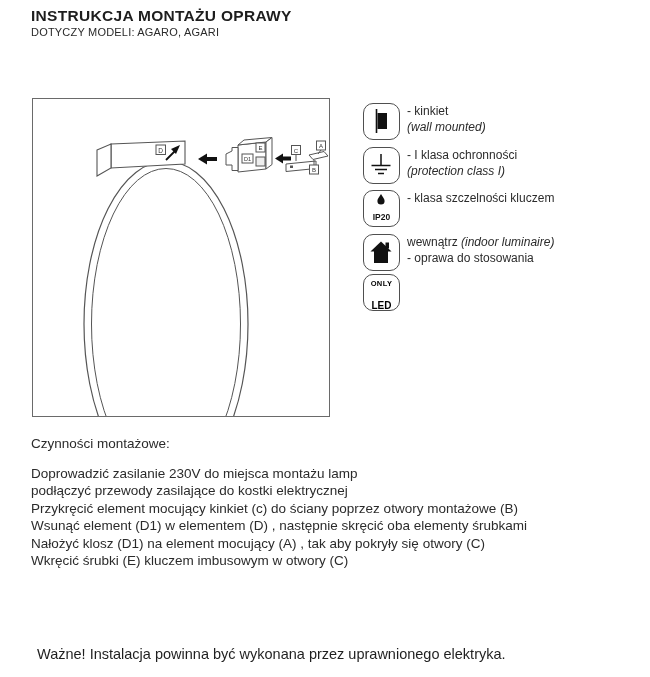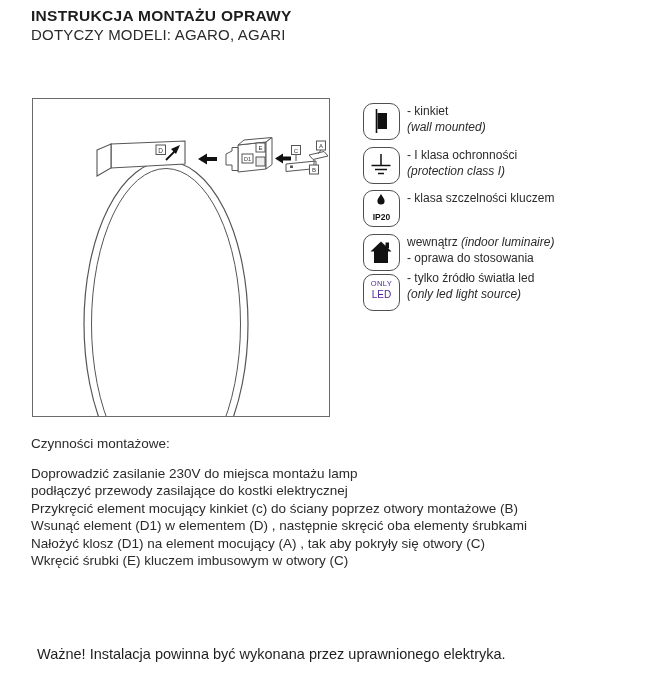--- a/index.html
+++ b/index.html
@@ -1,30 +1,30 @@
 <!DOCTYPE html>
 <html><head>
 <meta charset="utf-8">
 <style>
   html,body{margin:0;padding:0;background:#fff;}
   body{font-family:"Liberation Sans", sans-serif; color:#2b2b2b;}
   .page{position:relative;width:590px;height:677px;background:#ffffff;overflow:hidden;}
 
   .title{position:absolute;left:31px;top:7px;font-size:15.5px;font-weight:bold;letter-spacing:.3px;color:#1d1d1d;}
-  .subtitle{position:absolute;left:31px;top:26px;font-size:15px;color:#2a2a2a;letter-spacing:.2px;}
+  .subtitle{position:absolute;left:31px;top:26px;font-size:11px;color:#2a2a2a;letter-spacing:.2px;}
 
   .diagram-box{position:absolute;left:32px;top:98px;width:296px;height:317px;border:1px solid #6a6a6a;box-sizing:content-box;}
   .diagram-box svg{display:block;}
   .legend-icon{position:absolute;left:363px;width:37px;height:37px;border:1.6px solid #4f4f4f;border-radius:10px;background:#fff;box-sizing:border-box;}
   .legend-text{position:absolute;left:407px;font-size:12px;line-height:15.5px;color:#2b2b2b;white-space:nowrap;}
   .legend-text .it{font-style:italic;}
   .badge-ip{position:absolute;left:0;right:0;bottom:4px;text-align:center;font-size:8.5px;font-weight:bold;color:#111;}
-  .badge-led{position:absolute;left:0;right:0;top:5px;text-align:center;font-weight:normal;color:#4c1d95;line-height:1;}
+  .badge-led{position:absolute;left:0;right:0;top:5px;text-align:center;font-weight:bold;color:#000000;line-height:1;}
   .badge-led .l1{font-size:7.5px;letter-spacing:.4px;}
-  .badge-led .l2{font-size:10px;margin-top:2px;}
+  .badge-led .l2{font-size:10px;margin-top:13px;}
 
   .steps-heading{position:absolute;left:31px;top:436px;font-size:13.5px;color:#2b2b2b;}
   .steps{position:absolute;left:31px;top:465px;font-size:13.5px;line-height:17.4px;color:#2b2b2b;white-space:nowrap;}
   .warning{position:absolute;left:37px;top:646px;font-size:14.5px;color:#1f1f1f;}
 </style>
 </head>
 <body>
 
 <div class="page">
 
@@ -122,24 +122,20 @@
     <div><span>wewnątrz</span> <span class="it">(indoor luminaire)</span></div>
     <div>- oprawa do stosowania</div>
   </div>
 
   <div class="legend-icon" style="top:274px;">
     <div class="badge-led">
       <div class="l1">ONLY</div>
       <div class="l2">LED</div>
     </div>
   </div>
-  <div class="legend-text" style="top:271px;">
-    <div>- tylko źródło światła led</div>
-    <div class="it">(only led light source)</div>
-  </div>
 
   <div class="steps-heading">Czynności montażowe:</div>
   <div class="steps">
     <div>Doprowadzić zasilanie 230V do miejsca montażu lamp</div>
     <div>podłączyć przewody zasilające do kostki elektrycznej</div>
     <div>Przykręcić element mocujący kinkiet (c) do ściany poprzez otwory montażowe (B)</div>
     <div>Wsunąć element (D1) w elementem (D) , następnie skręcić oba elementy śrubkami</div>
     <div>Nałożyć klosz (D1) na element mocujący (A) , tak aby pokryły się otwory (C)</div>
     <div>Wkręcić śrubki (E) kluczem imbusowym w otwory (C)</div>
   </div>

